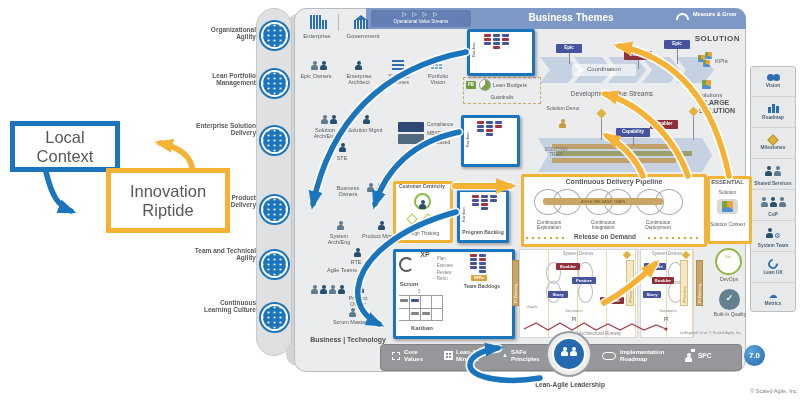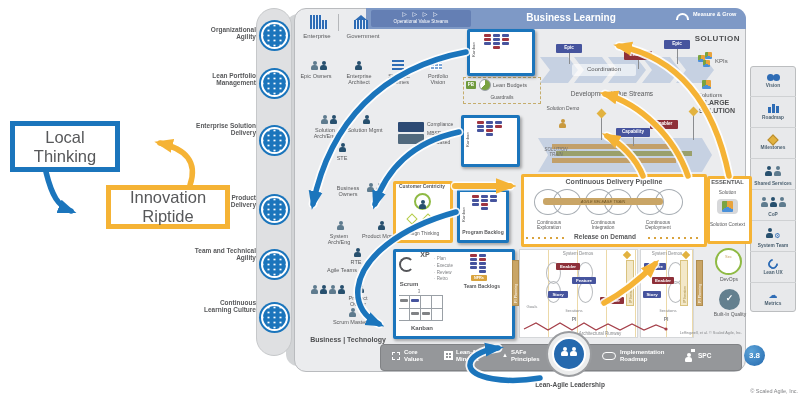--- a/index.html
+++ b/index.html
@@ -78,21 +78,21 @@
   <div class="catlb" style="left:194px;top:122px">Enterprise Solution Delivery</div>
   <div class="cat" style="left:261px;top:127px"></div>
   <div class="catlb" style="left:194px;top:194px">Agile Product Delivery</div>
   <div class="cat" style="left:261px;top:196px"></div>
   <div class="catlb" style="left:194px;top:247px">Team and Technical Agility</div>
   <div class="cat" style="left:261px;top:251px"></div>
   <div class="catlb" style="left:194px;top:299px">Continuous Learning Culture</div>
   <div class="cat" style="left:261px;top:304px"></div>
 
   <div style="position:absolute;left:366px;top:8px;width:380px;height:21px;background:#7e99c6;border-radius:0 11px 0 0"></div>
-  <div class="t b w" style="left:496px;top:12px;width:150px;font-size:10px">Business Learning</div>
+  <div class="t b w" style="left:496px;top:12px;width:150px;font-size:10px">Business Themes</div>
   <div style="position:absolute;left:371px;top:10px;width:100px;height:17px;background:#647fb4;border-radius:2px"></div>
   <div class="t w" style="left:381px;top:11px;width:80px;font-size:6px;letter-spacing:2px">▷ ▷ ▷ ▷</div>
   <div class="t w" style="left:371px;top:19px;width:100px;font-size:4.6px">Operational Value Streams</div>
   <div class="gauge" style="left:676px;top:13px"></div>
   <div class="t b w lt" style="left:693px;top:11px;width:52px;font-size:5.5px">Measure &amp; Grow</div>
 
   <div class="bld" style="position:absolute;left:310px;top:15px"></div>
   <div class="t" style="left:296px;top:33px;width:42px;font-size:6px">Enterprise</div>
   <div style="position:absolute;left:338px;top:14px;width:1px;height:17px;background:#b5b7ba"></div>
   <div class="capi" style="position:absolute;left:354px;top:14px"></div>
@@ -442,27 +442,27 @@
   <div class="t b w lt" style="left:698px;top:352px;width:26px;font-size:6.5px">SPC</div>
 
   <div style="position:absolute;left:546px;top:331px;width:46px;height:46px;border-radius:50%;background:#eceded;border:2px solid #9a9c9f;z-index:8"></div>
   <div style="position:absolute;left:552px;top:337px;width:34px;height:34px;border-radius:50%;background:#2569ae;border:2px solid #fff;z-index:9"></div>
   <div class="ppl" style="left:560px;top:346px;z-index:10">
       <span class="pp wt"></span>
       <span class="pp wt"></span>
     </div>
   <div class="t b" style="left:524px;top:381px;width:92px;font-size:6.5px;color:#4f5052">Lean-Agile Leadership</div>
 
-  <div class="t b w" style="left:744px;top:345px;width:21px;height:21px;font-size:8px;line-height:21px;border-radius:50%;background:radial-gradient(circle at 35% 30%,#5ba3d8,#2569ae)">3.8</div>
+  <div class="t b w" style="left:744px;top:345px;width:21px;height:21px;font-size:8px;line-height:21px;border-radius:50%;background:radial-gradient(circle at 35% 30%,#5ba3d8,#2569ae)">7.0</div>
   <div class="t rt" style="left:722px;top:388px;width:76px;font-size:5.5px;color:#808285">© Scaled Agile, Inc.</div>
 
   <div class="annot" style="left:10px;top:121px;width:110px;height:51px;border-color:#1b75bc">
-      <span>Local Thinking</span>
-    </div>
-  <div class="annot" style="left:106px;top:185px;width:124px;height:44px;border-color:#f5b335">
+      <span>Local Context</span>
+    </div>
+  <div class="annot" style="left:106px;top:168px;width:124px;height:65px;border-color:#f5b335">
       <span>Innovation Riptide</span>
     </div>
 
   <svg class="ovl" width="800" height="400" viewBox="0 0 800 400">
     <defs>
       <marker id="ab" markerWidth="3.4" markerHeight="3" refX="5.5" refY="3" orient="auto" viewBox="0 0 8 6">
           <path d="M0,0L8,3L0,6Z" fill="#1b75bc"></path>
         </marker>
       <marker id="ag" markerWidth="3.4" markerHeight="3" refX="5.5" refY="3" orient="auto" viewBox="0 0 8 6">
           <path d="M0,0L8,3L0,6Z" fill="#f5b335"></path>

